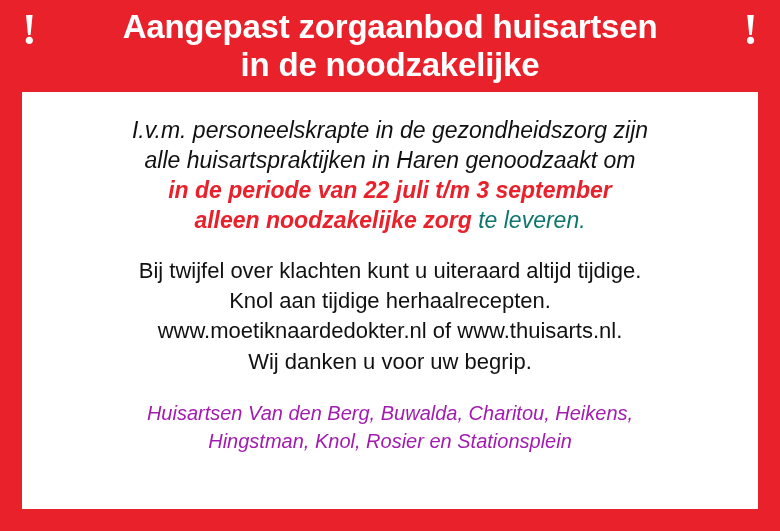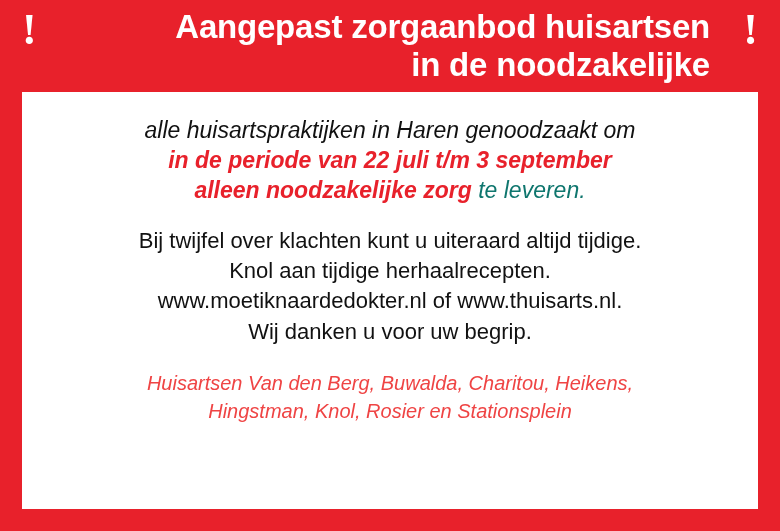--- a/index.html
+++ b/index.html
@@ -26,21 +26,20 @@
     padding: 8px 70px 10px 70px;
     text-align: center;
   }
   .header-title {
     color: #ffffff;
     font-weight: bold;
     font-size: 33px;
     line-height: 1.16;
     letter-spacing: -0.2px;
     white-space: pre-line;
-    text-align: right;
   }
   .bang {
     position: absolute;
     top: 8px;
     color: #ffffff;
     font-weight: bold;
     font-size: 44px;
     line-height: 1;
     font-family: "Liberation Serif", serif;
   }
@@ -86,21 +85,21 @@
     font-style: normal;
   }
   .block-info .line {
     display: block;
   }
 
   .block-sign {
     font-style: italic;
     font-size: 20px;
     line-height: 1.40;
-    color: #ef4444;
+    color: #a21caf;
     margin: 0;
   }
   .block-sign .line {
     display: block;
   }
 </style>
 </head>
 <body>
 
 <div class="poster">
@@ -109,20 +108,21 @@
   <div class="bang bang-right">!</div>
 
   <div class="header">
     <div class="header-title">Aangepast zorgaanbod huisartsen</div>
     <div class="header-title">in de noodzakelijke</div>
   </div>
 
   <div class="body-card">
 
     <div class="block-intro">
+      <span class="line">I.v.m. personeelskrapte in de gezondheidszorg zijn</span>
       <span class="line">alle huisartspraktijken in Haren genoodzaakt om</span>
       <span class="line hl-red">in de periode van 22 juli t/m 3 september</span>
       <span class="line"><span class="hl-red">alleen noodzakelijke</span> <span class="hl-red">zorg</span> <span class="hl-dark">te leveren.</span></span>
     </div>
 
     <div class="block-info">
       <span class="line">Bij twijfel over klachten kunt u uiteraard altijd tijdige.</span>
       <span class="line">Knol aan tijdige herhaalrecepten.</span>
       <span class="line">www.moetiknaardedokter.nl of www.thuisarts.nl.</span>
       <span class="line">Wij danken u voor uw begrip.</span>

